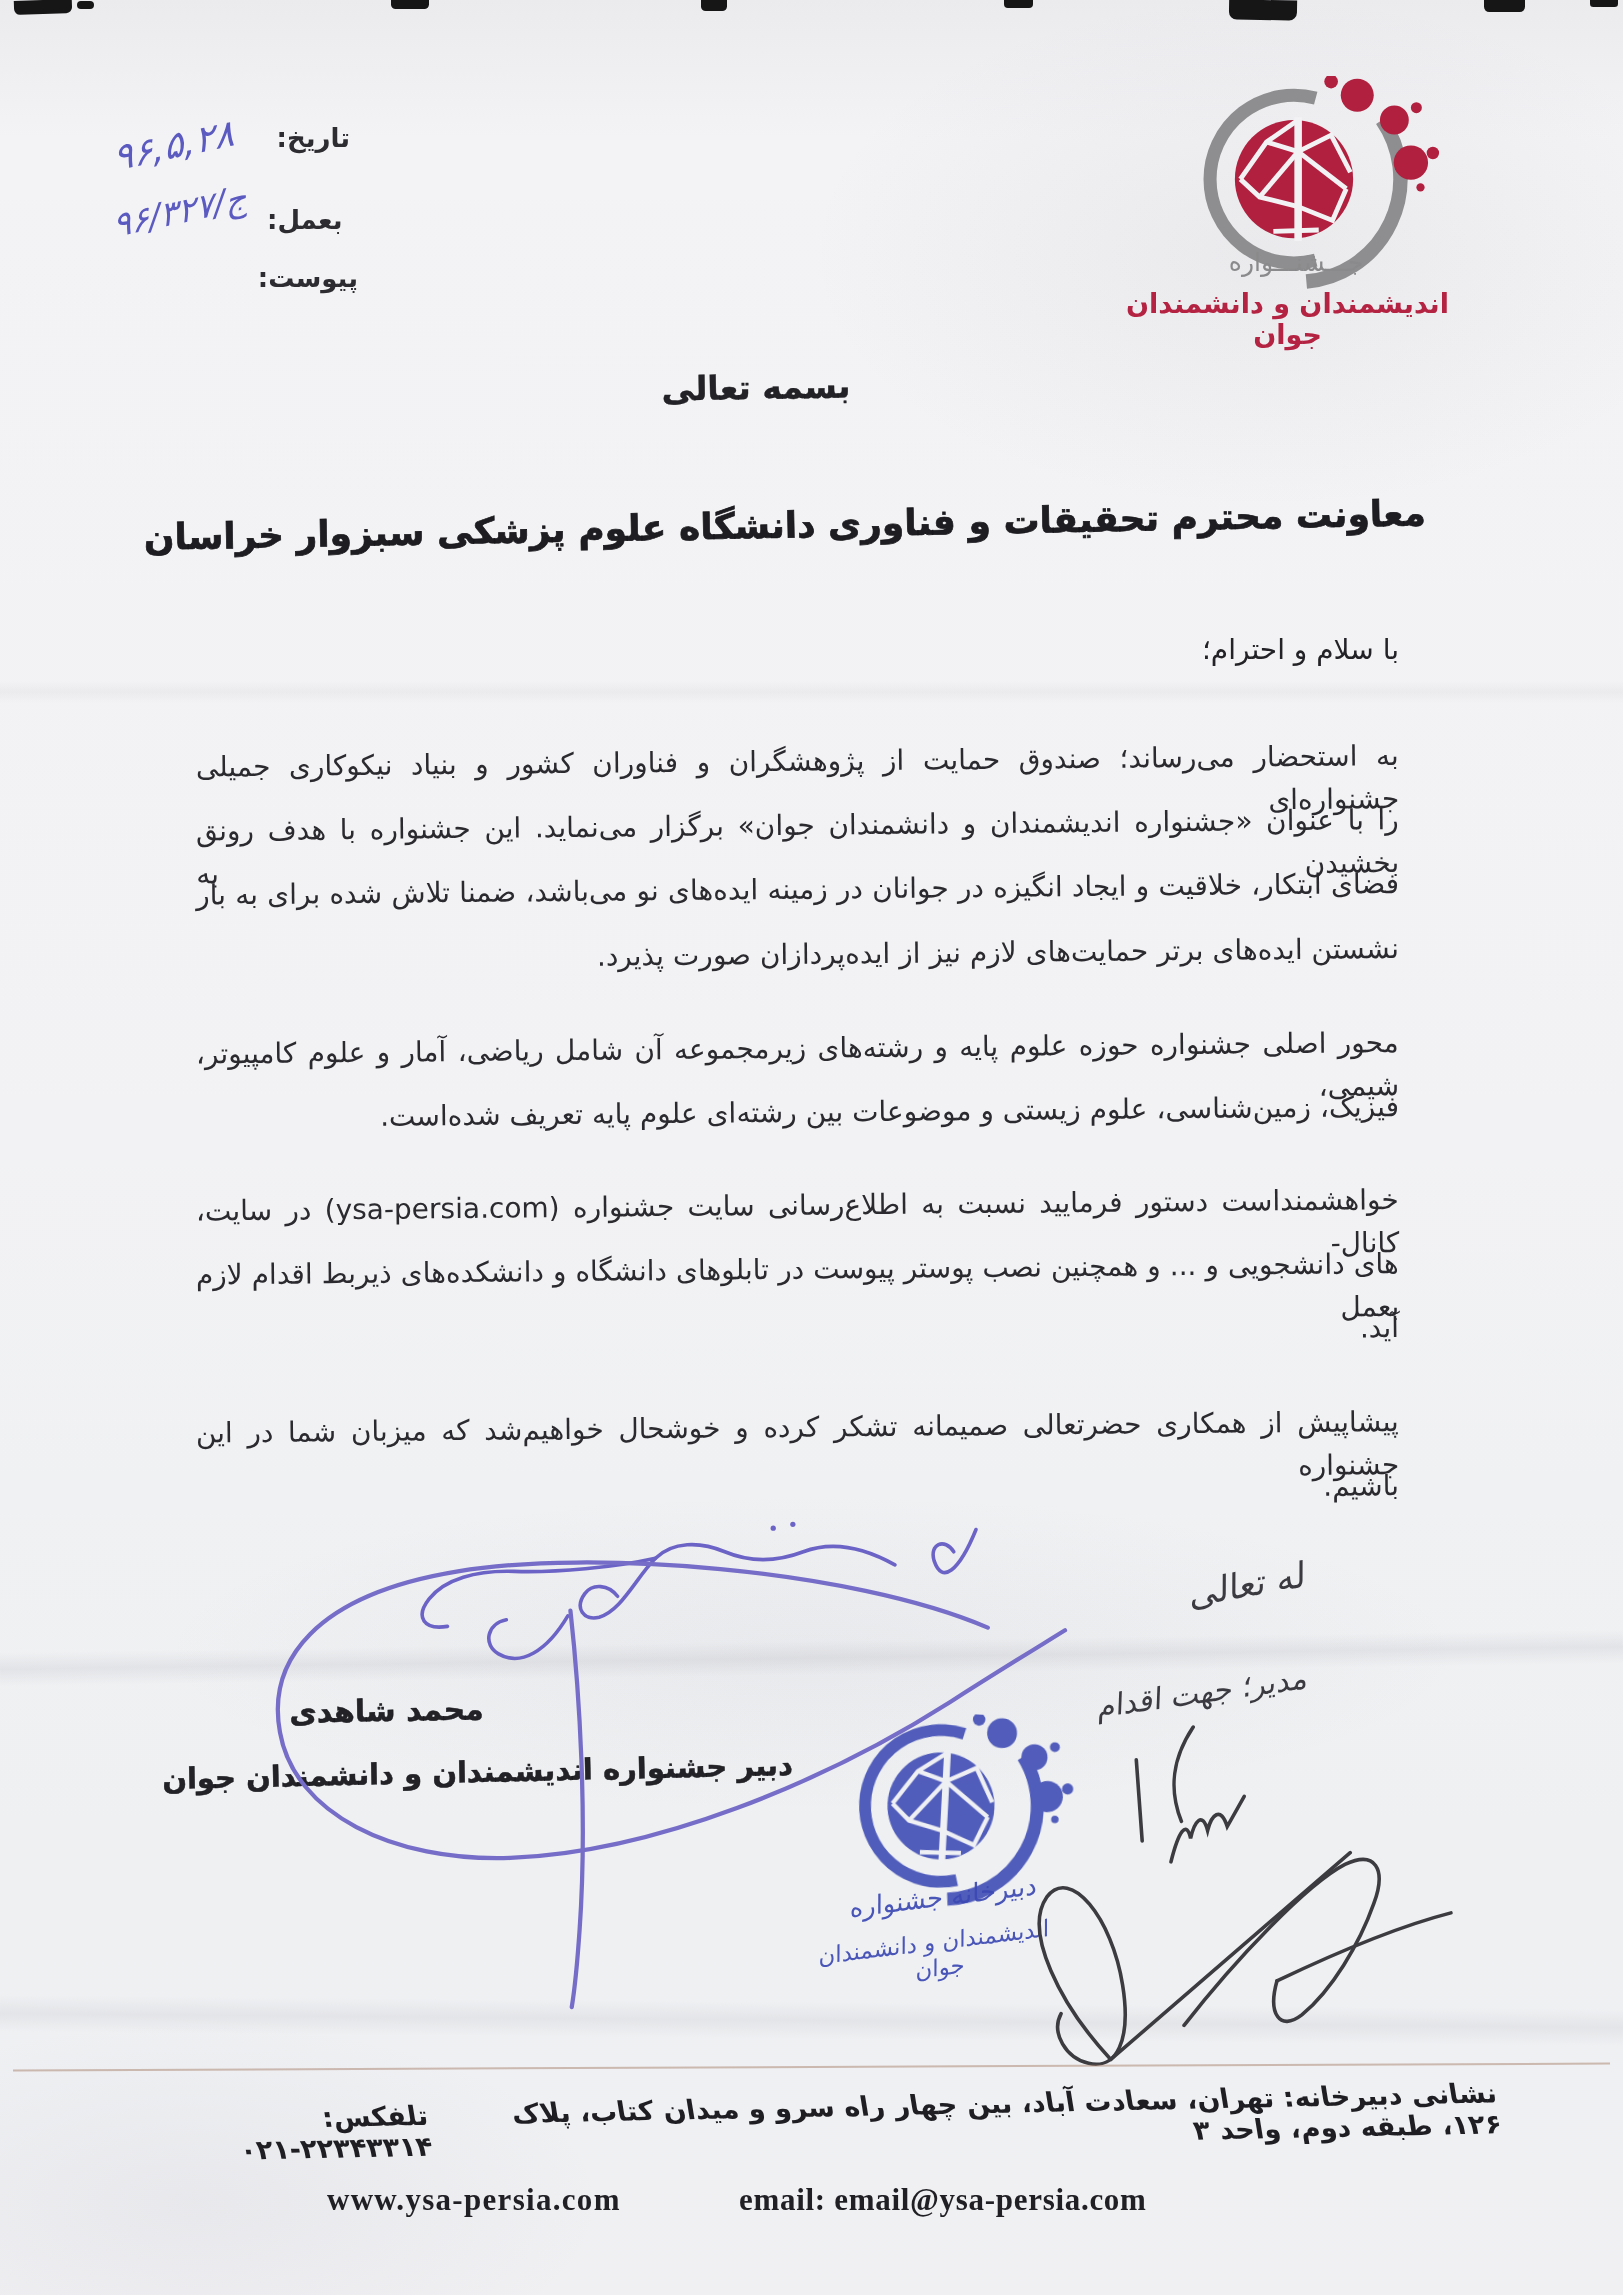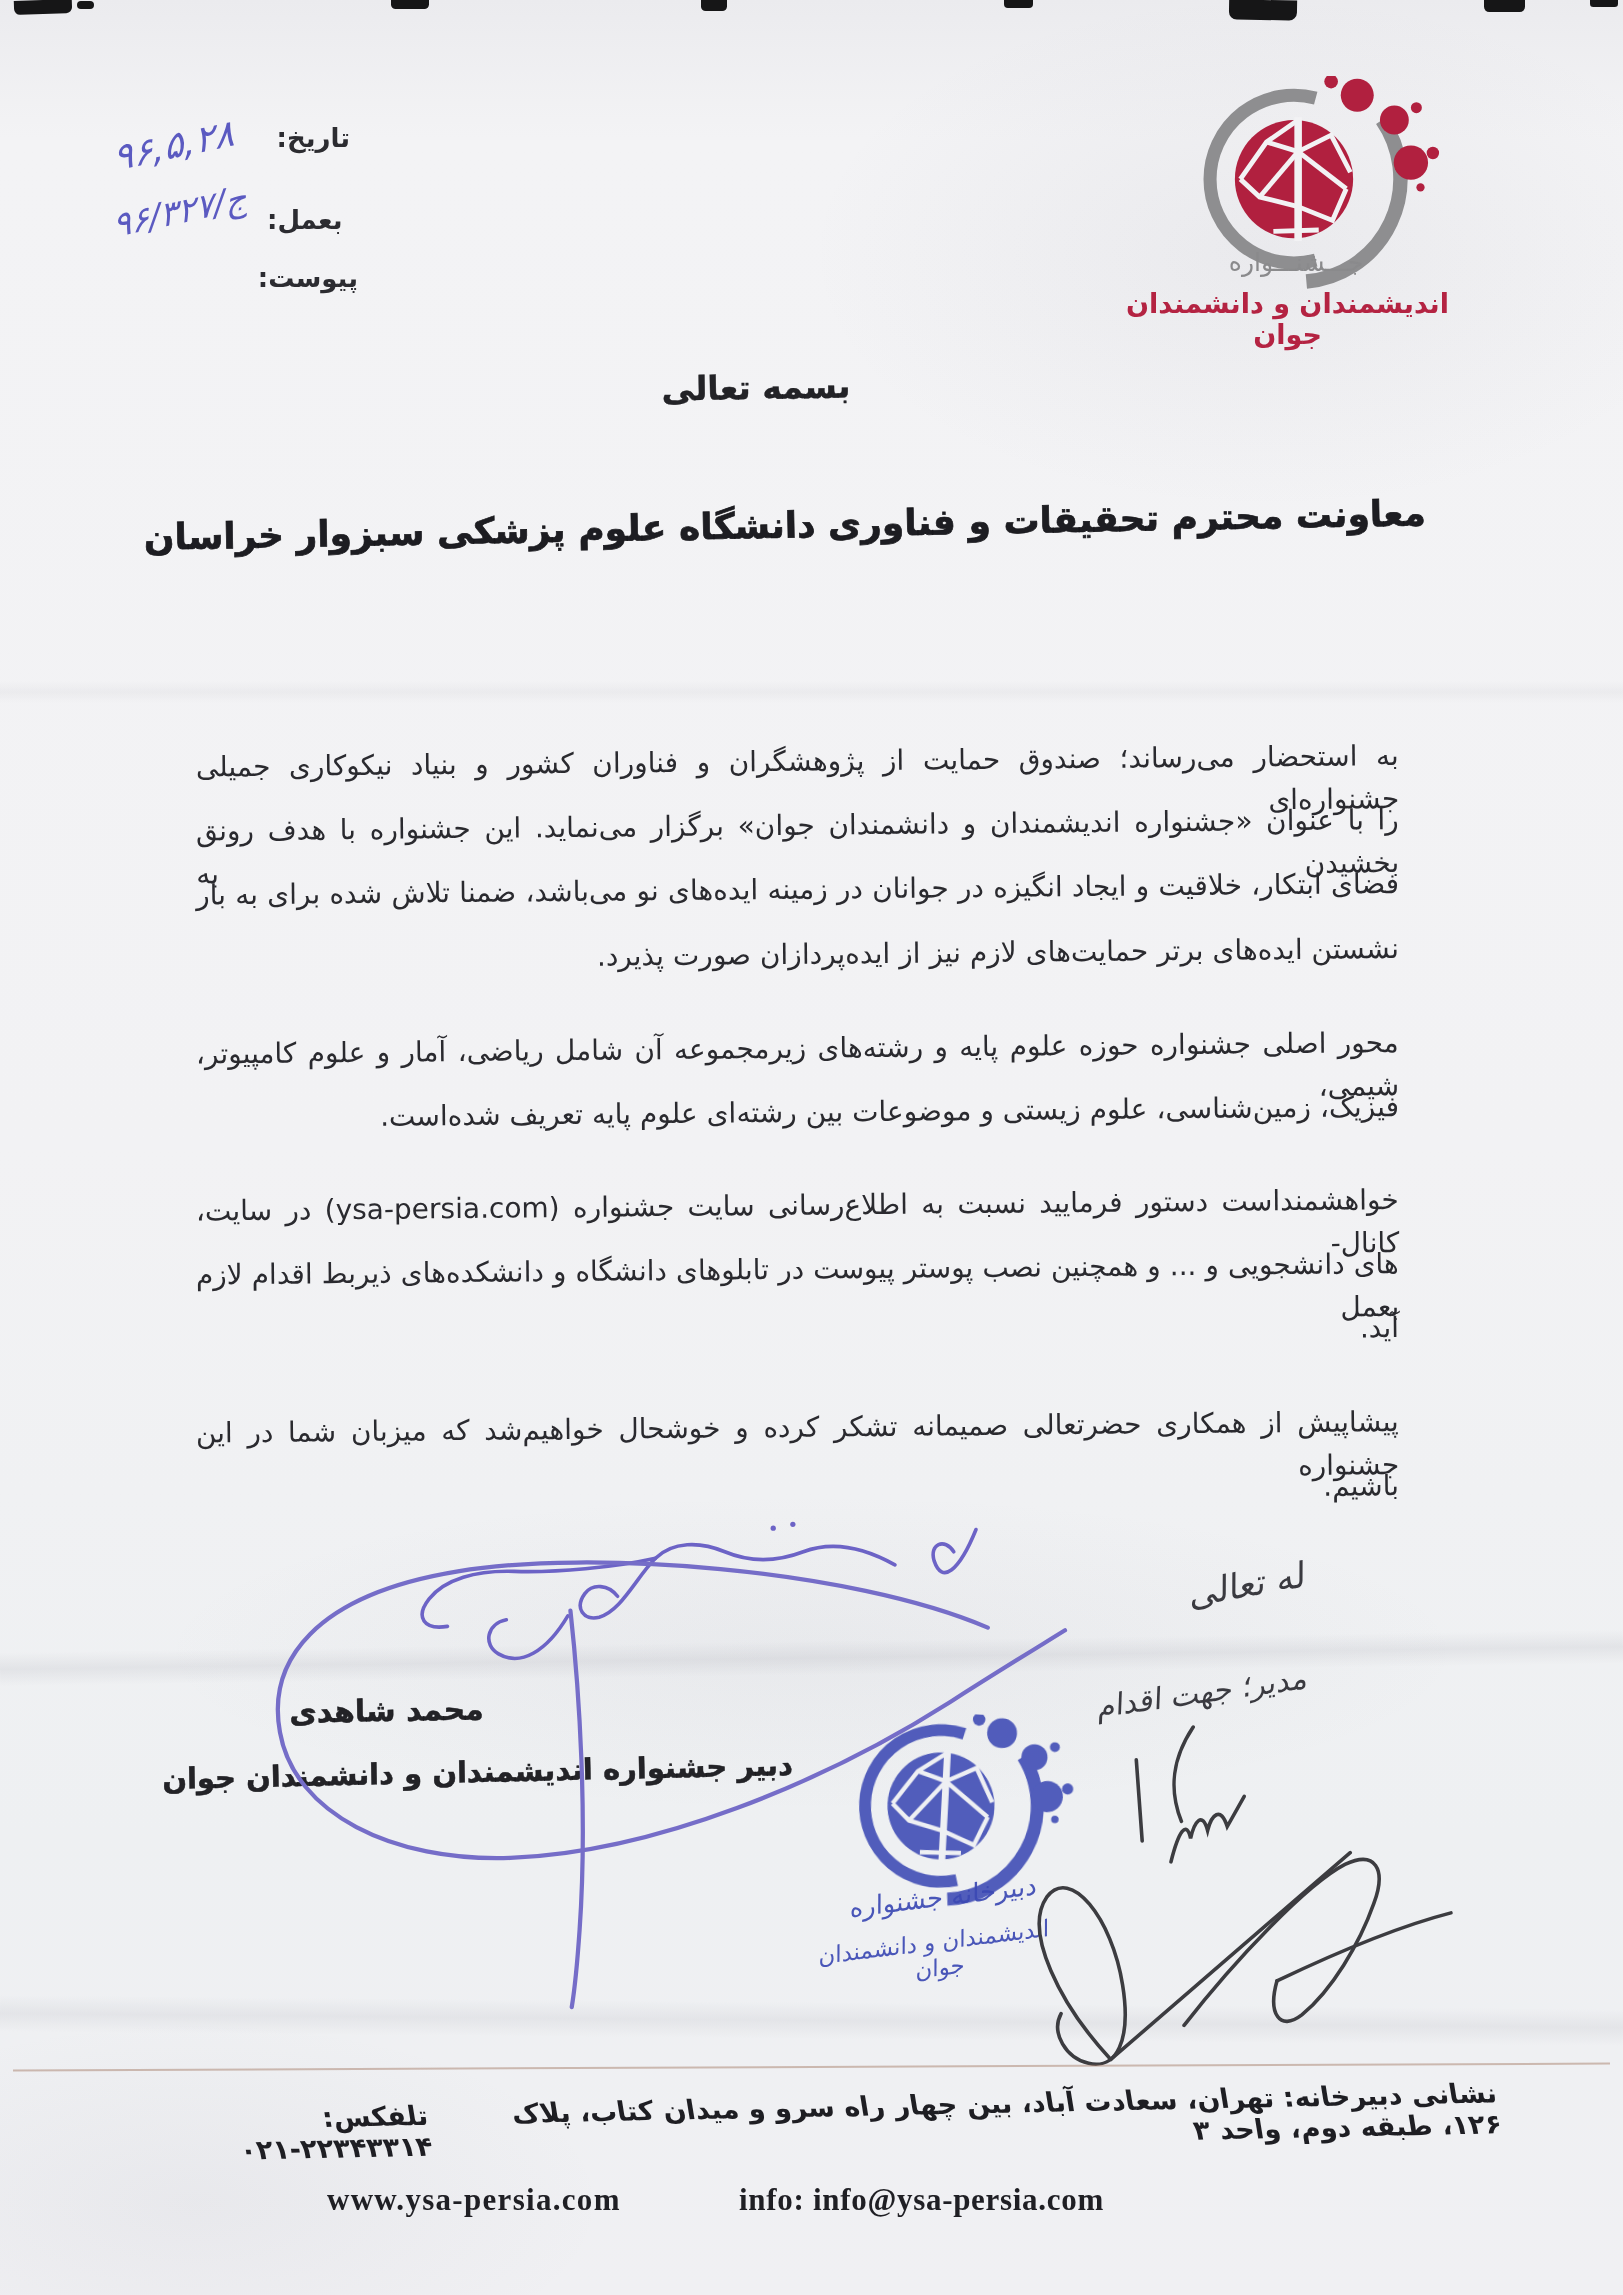--- a/index.html
+++ b/index.html
@@ -116,20 +116,21 @@
       <circle cx="344" cy="162" r="6"></circle>
     </g>
   </svg>
   <div class="logo-word" style="left:1165px;top:248px;width:262px;">جـــشنـــواره</div>
   <div class="logo-name" style="left:1124px;top:288px;width:327px;">اندیشمندان و دانشمندان جوان</div>
 
   <div class="basmala" style="left:625px;top:368px;width:262px;">بسمه تعالی</div>
 
   <div class="recipient" style="left:314px;top:503px;width:1112px;">معاونت محترم تحقیقات و فناوری دانشگاه علوم پزشکی سبزوار خراسان</div>
 
+  <div class="salutation" style="left:196px;top:633px;width:1203px;">با سلام و احترام؛</div>
 
   <div class="bline just" style="top:734px;">به استحضار می‌رساند؛ صندوق حمایت از پژوهشگران و فناوران کشور و بنیاد نیکوکاری جمیلی جشنواره‌ای</div>
   <div class="bline just" style="top:798px;">را با عنوان «جشنواره اندیشمندان و دانشمندان جوان» برگزار می‌نماید. این جشنواره با هدف رونق بخشیدن به</div>
   <div class="bline just" style="top:862px;">فضای ابتکار، خلاقیت و ایجاد انگیزه در جوانان در زمینه ایده‌های نو می‌باشد، ضمنا تلاش شده برای به بار</div>
   <div class="bline endline" style="top:927px;">نشستن ایده‌های برتر حمایت‌های لازم نیز از ایده‌پردازان صورت پذیرد.</div>
   <div class="bline just" style="top:1021px;">محور اصلی جشنواره حوزه علوم پایه و رشته‌های زیرمجموعه آن شامل ریاضی، آمار و علوم کامپیوتر، شیمی،</div>
   <div class="bline endline" style="top:1085px;">فیزیک، زمین‌شناسی، علوم زیستی و موضوعات بین رشته‌ای علوم پایه تعریف شده‌است.</div>
   <div class="bline just" style="top:1178px;">خواهشمنداست دستور فرمایید نسبت به اطلاع‌رسانی سایت جشنواره (ysa-persia.com) در سایت، کانال-</div>
   <div class="bline just" style="top:1242px;">های دانشجویی و ... و همچنین نصب پوستر پیوست در تابلوهای دانشگاه و دانشکده‌های ذیربط اقدام لازم بعمل</div>
   <div class="bline endline" style="top:1306px;">آید.</div>
@@ -200,17 +201,17 @@
     </g>
   </svg>
 
   <div class="rule"></div>
   <div class="footer-line">
     <span>نشانی دبیرخانه: تهران، سعادت آباد، بین چهار راه سرو و میدان کتاب، پلاک ۱۲۶، طبقه دوم، واحد ۳</span>
     <span>تلفکس: ۲۲۳۴۳۳۱۴-۰۲۱</span>
   </div>
   <div class="footer-links">
     <span class="www">www.ysa-persia.com</span>
-    <span class="email">info: info@ysa-persia.com</span>
+    <span class="email">email: email@ysa-persia.com</span>
   </div>
 
 </div>
 
 
 </body></html>

